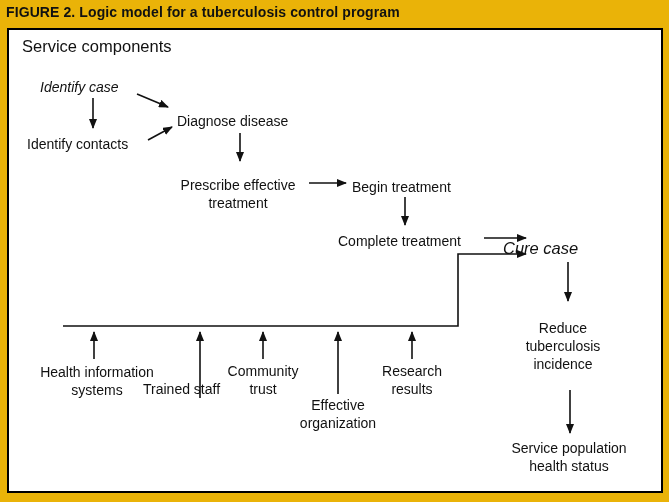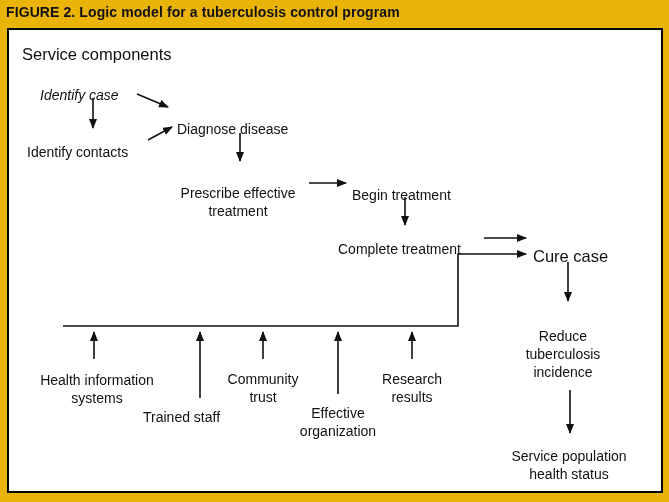--- a/index.html
+++ b/index.html
@@ -41,42 +41,41 @@
   svg.arrows line, svg.arrows polyline {
     stroke: #111111;
     stroke-width: 1.6;
     fill: none;
   }
   .node {
     position: absolute;
     font-size: 14px;
     line-height: 18px;
     white-space: pre-line;
-    margin-top: 8px;
   }
   .heading {
     font-size: 16.5px;
     line-height: 20px;
     white-space: nowrap;
   }
   .ctr { text-align: center; }
 
   #svc            { left: 22px;  top: 36px;  }
   #infra          { left: 28px;  top: 296px; }
   #n-identify-case    { left: 40px;  top: 78px; font-style: italic;  }
   #n-identify-contacts{ left: 27px;  top: 135px; }
   #n-diagnose         { left: 177px; top: 112px; }
   #n-prescribe        { left: 168px; top: 176px; width: 140px; }
   #n-begin            { left: 352px; top: 178px; }
   #n-complete         { left: 338px; top: 232px; }
-  #n-cure             { left: 533px; top: 238px; }
+  #n-cure             { left: 503px; top: 238px; font-style: italic; }
   #n-reduce           { left: 503px; top: 319px; width: 120px; }
   #n-improve          { left: 489px; top: 439px; width: 160px; }
   #n-health-info      { left: 27px;  top: 363px; width: 140px; }
-  #n-trained-staff    { left: 143px; top: 400px; }
+  #n-trained-staff    { left: 143px; top: 380px; }
   #n-community-trust  { left: 213px; top: 362px; width: 100px; }
   #n-effective-org    { left: 283px; top: 396px; width: 110px; }
   #n-research         { left: 367px; top: 362px; width: 90px;  }
 </style>
 </head>
 <body>
 
 <div class="canvas">
 
   <div class="fig-title">FIGURE 2. Logic model for a tuberculosis control program</div>

